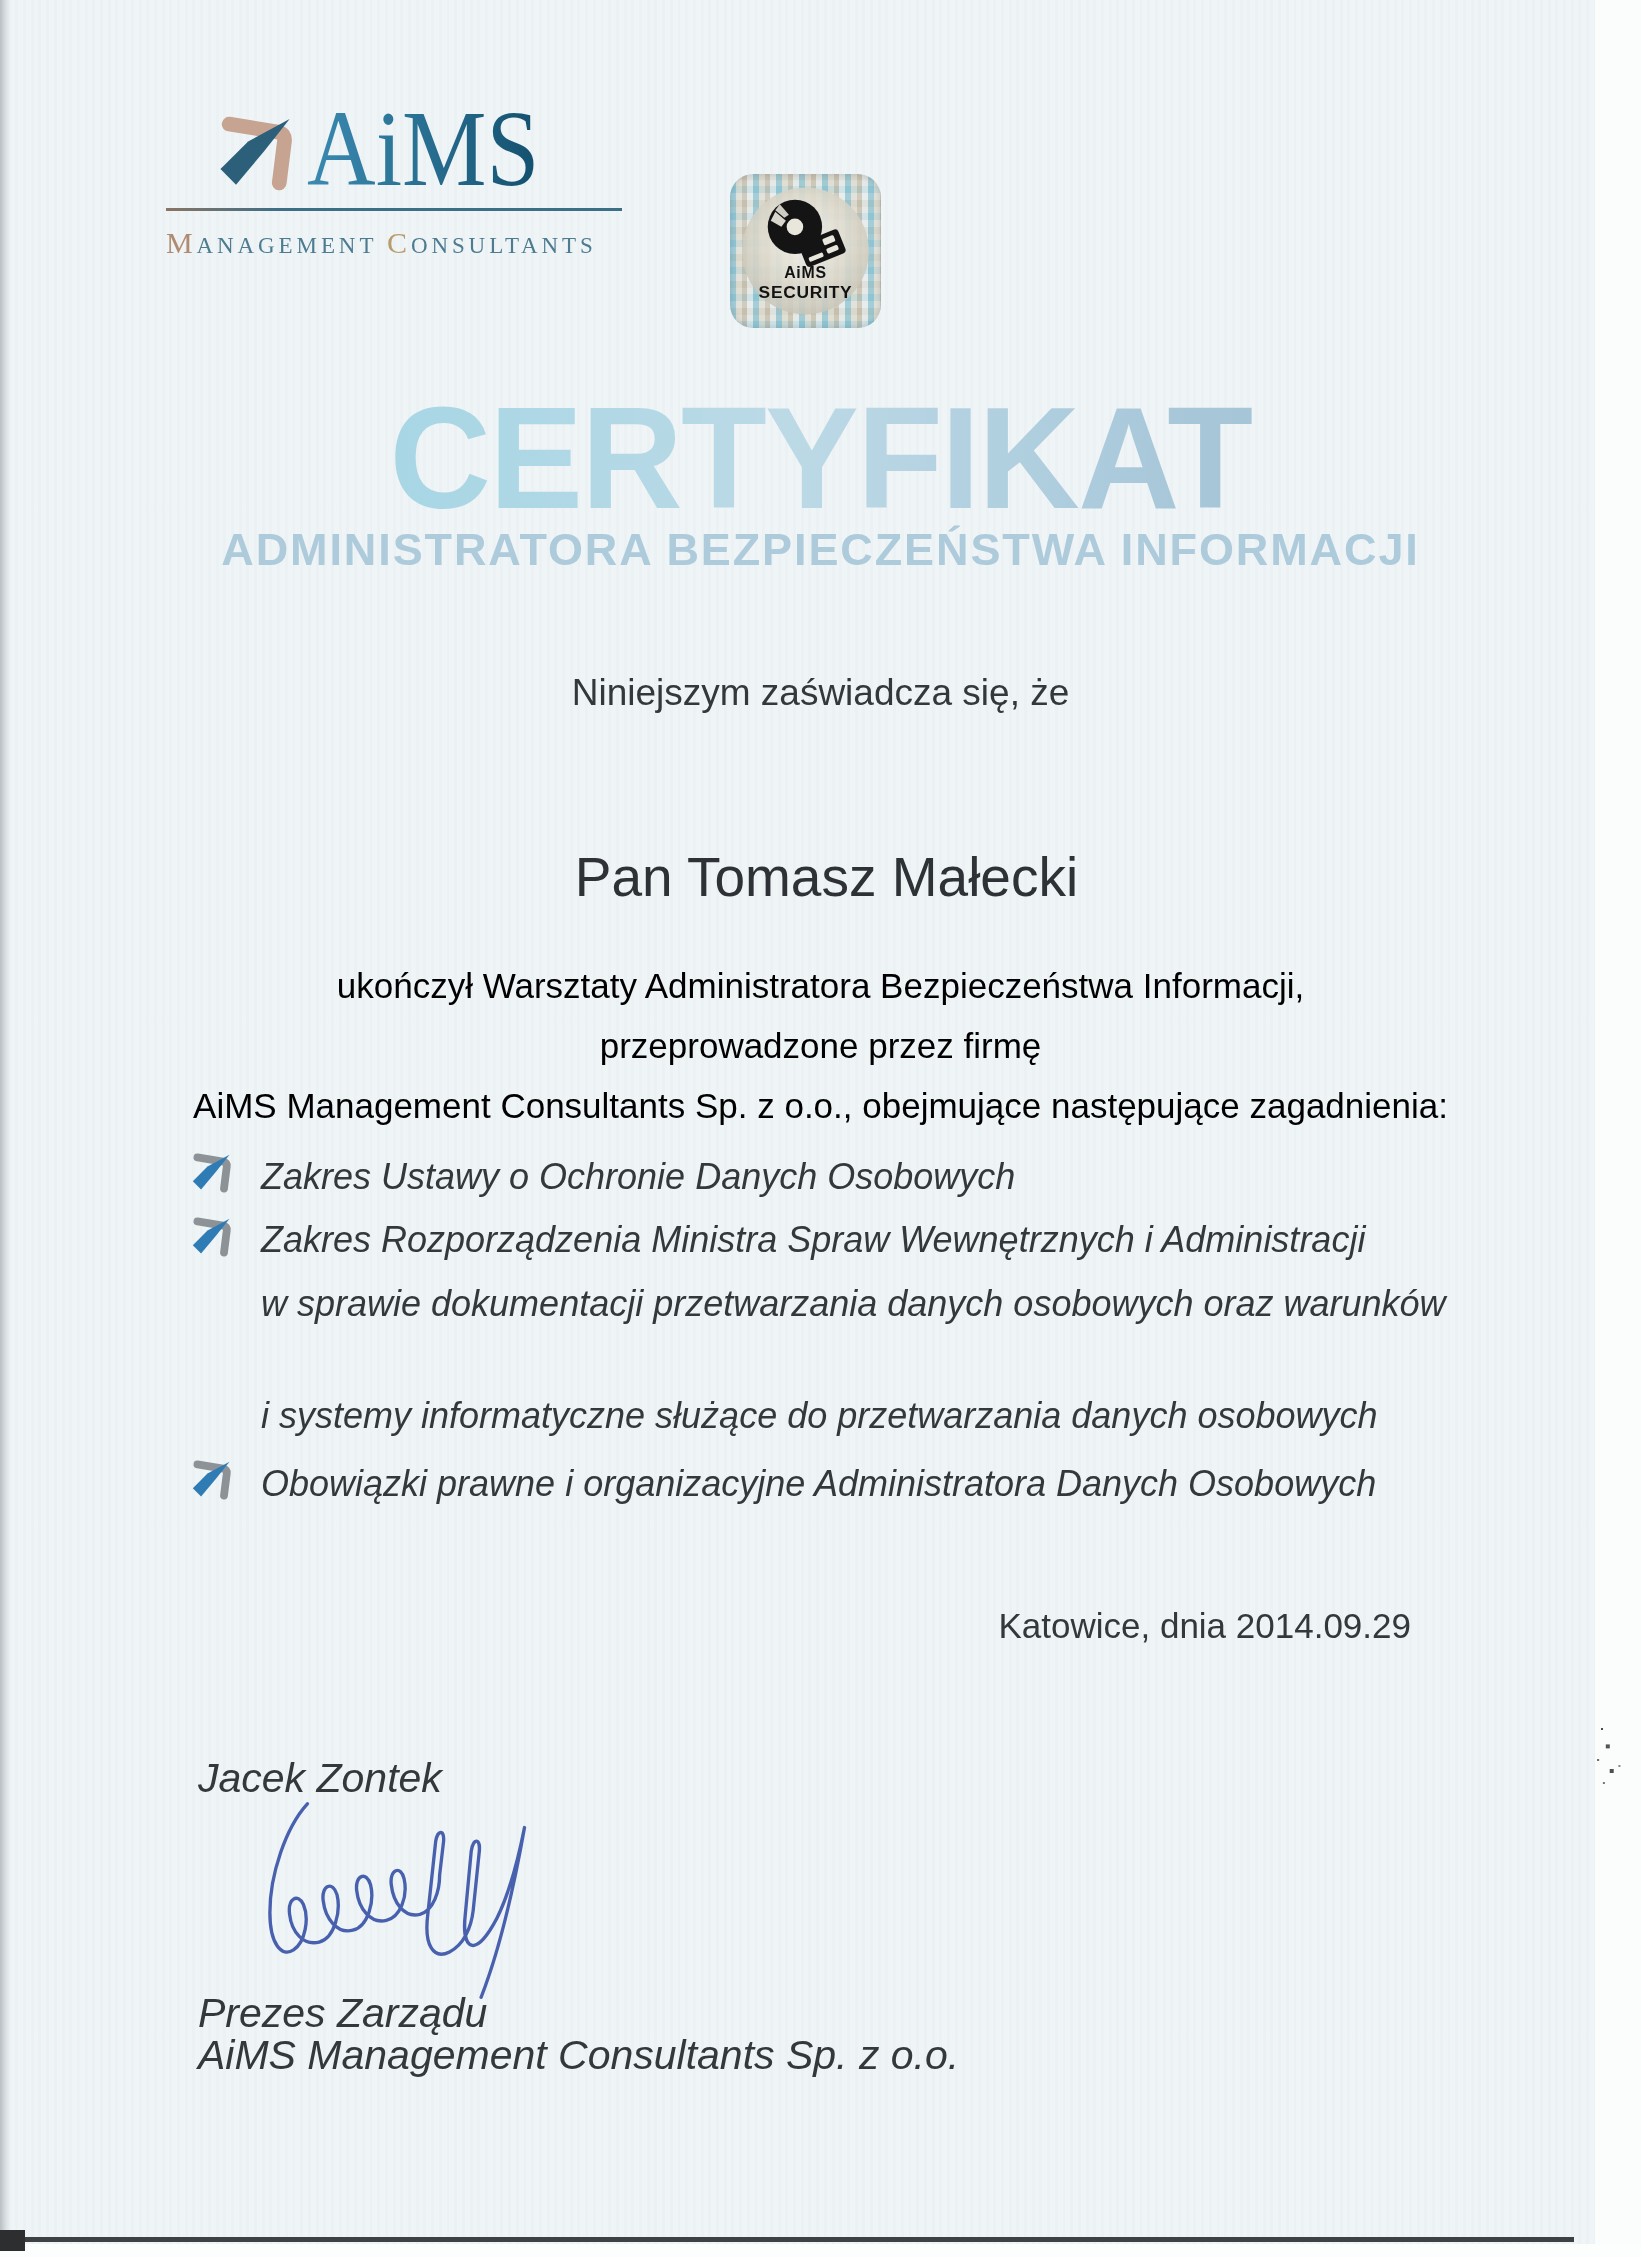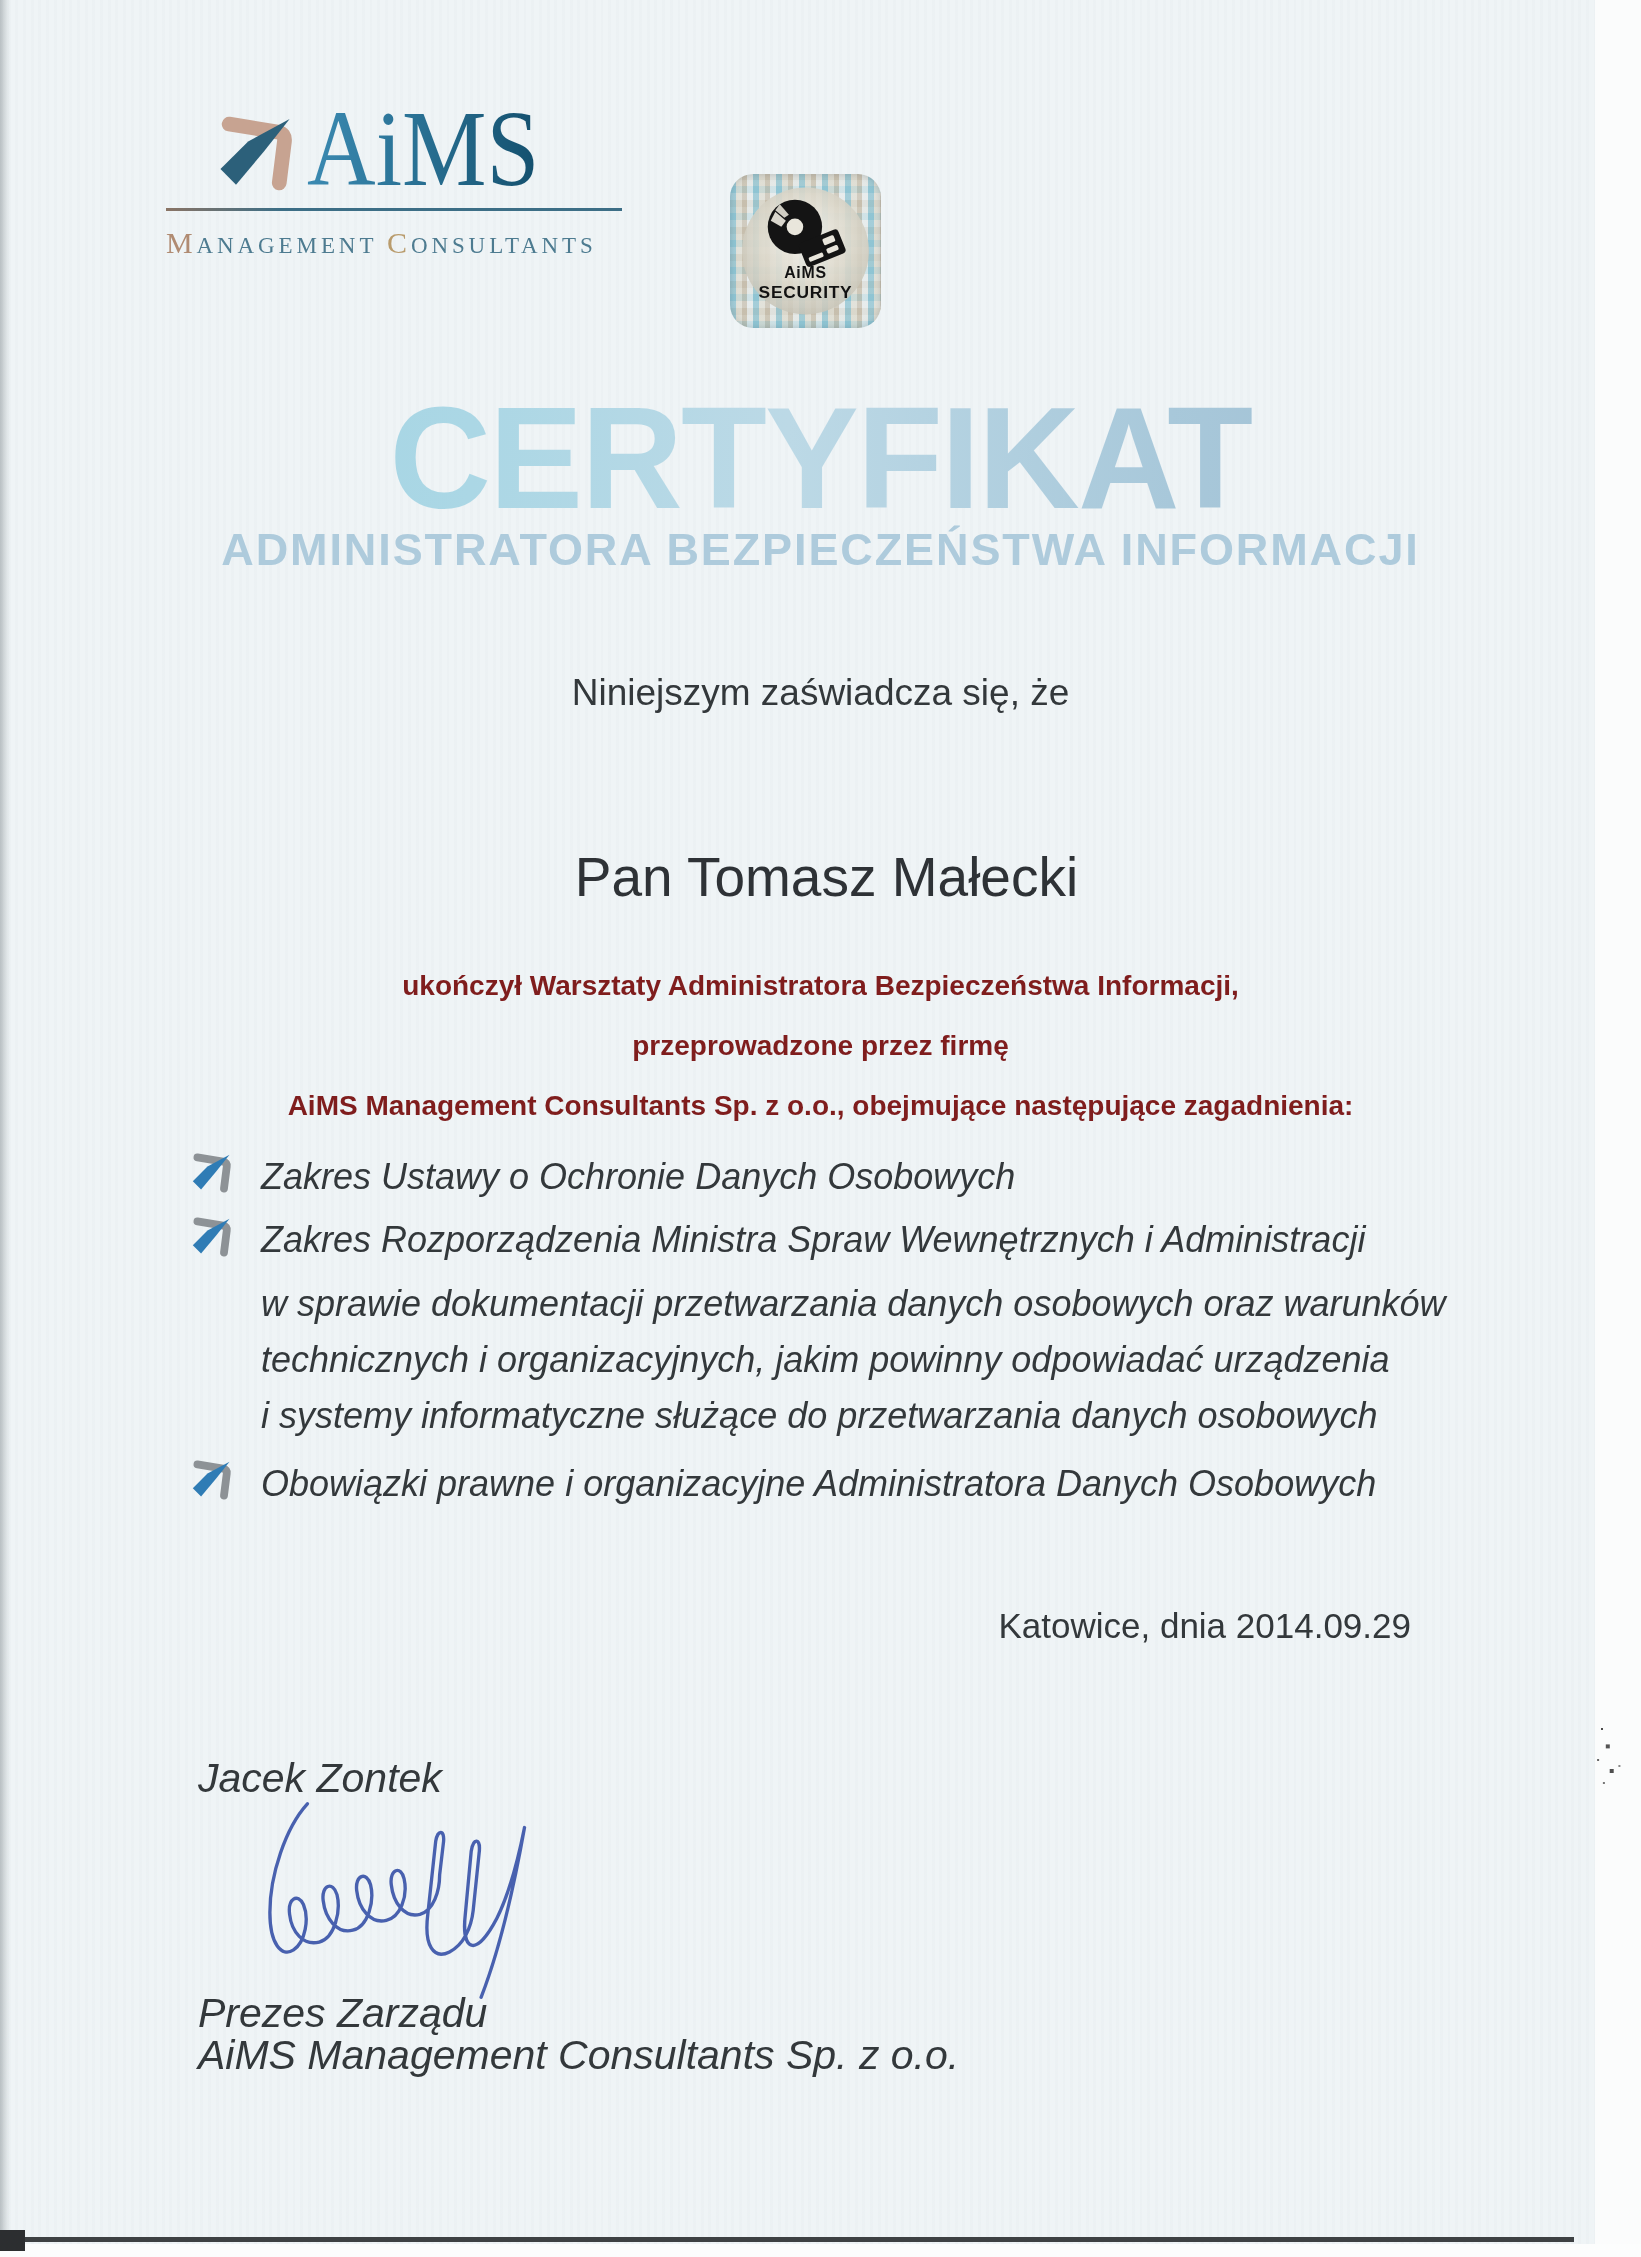--- a/index.html
+++ b/index.html
@@ -71,21 +71,21 @@
     color:#a9d3e2;-webkit-text-fill-color:transparent;
   }
   .subtitle{
     position:absolute;left:0;top:527px;width:1641px;text-align:center;
     font-size:45px;font-weight:bold;letter-spacing:1.9px;line-height:1;
     color:#aecbdc;
   }
 
   .intro{position:absolute;left:0;top:674px;width:1641px;text-align:center;font-size:37px;line-height:1;color:#33383b;}
   .recipient{position:absolute;left:0;top:850px;width:1641px;text-align:center;font-size:55px;font-weight:normal;line-height:1;color:#2e3236;padding-left:6px;}
-  .bodytext{position:absolute;left:0;top:956px;width:1641px;text-align:center;font-size:28px;line-height:60px;color:#7f1d1d;font-weight:bold;}
+  .bodytext{position:absolute;left:0;top:956px;width:1641px;text-align:center;font-size:35px;line-height:60px;color:#000000;}
 
   
   .b-icon{position:absolute;width:48px;height:44px;}
   .b-arm{fill:none;stroke:#8d9296;stroke-width:17;stroke-linecap:round;stroke-linejoin:round;}
   .b-dart{fill:#2f7cb5;}
   .b-text{position:absolute;left:261px;font-size:36px;font-style:italic;line-height:1;color:#33383b;white-space:nowrap;}
 
   .dateline{position:absolute;right:230px;top:1608px;font-size:35px;line-height:1;color:#33383b;}
 
   
@@ -156,21 +156,20 @@
       <polygon class="b-dart" points="4,66 36,34 84,8 54,46 22,84"></polygon>
   </svg>
   <div class="b-text" style="top:1159px;">Zakres Ustawy o Ochronie Danych Osobowych</div>
 
   <svg class="b-icon" style="left:189px;top:1215px;" viewBox="0 0 96 96" aria-hidden="true">
     <path class="b-arm" d="M14,14 L70,23 Q79,25 78,34 L72,82"></path>
       <polygon class="b-dart" points="4,66 36,34 84,8 54,46 22,84"></polygon>
   </svg>
   <div class="b-text" style="top:1222px;">Zakres Rozporządzenia Ministra Spraw Wewnętrznych i Administracji</div>
   <div class="b-text" style="top:1286px;">w sprawie dokumentacji przetwarzania danych osobowych oraz warunków</div>
-  <div class="b-text" style="top:1342px;">technicznych i organizacyjnych, jakim powinny odpowiadać urządzenia</div>
   <div class="b-text" style="top:1398px;">i systemy informatyczne służące do przetwarzania danych osobowych</div>
 
   <svg class="b-icon" style="left:189px;top:1458px;" viewBox="0 0 96 96" aria-hidden="true">
     <path class="b-arm" d="M14,14 L70,23 Q79,25 78,34 L72,82"></path>
       <polygon class="b-dart" points="4,66 36,34 84,8 54,46 22,84"></polygon>
   </svg>
   <div class="b-text" style="top:1466px;">Obowiązki prawne i organizacyjne Administratora Danych Osobowych</div>
 
   <div class="dateline">Katowice, dnia 2014.09.29</div>
 

